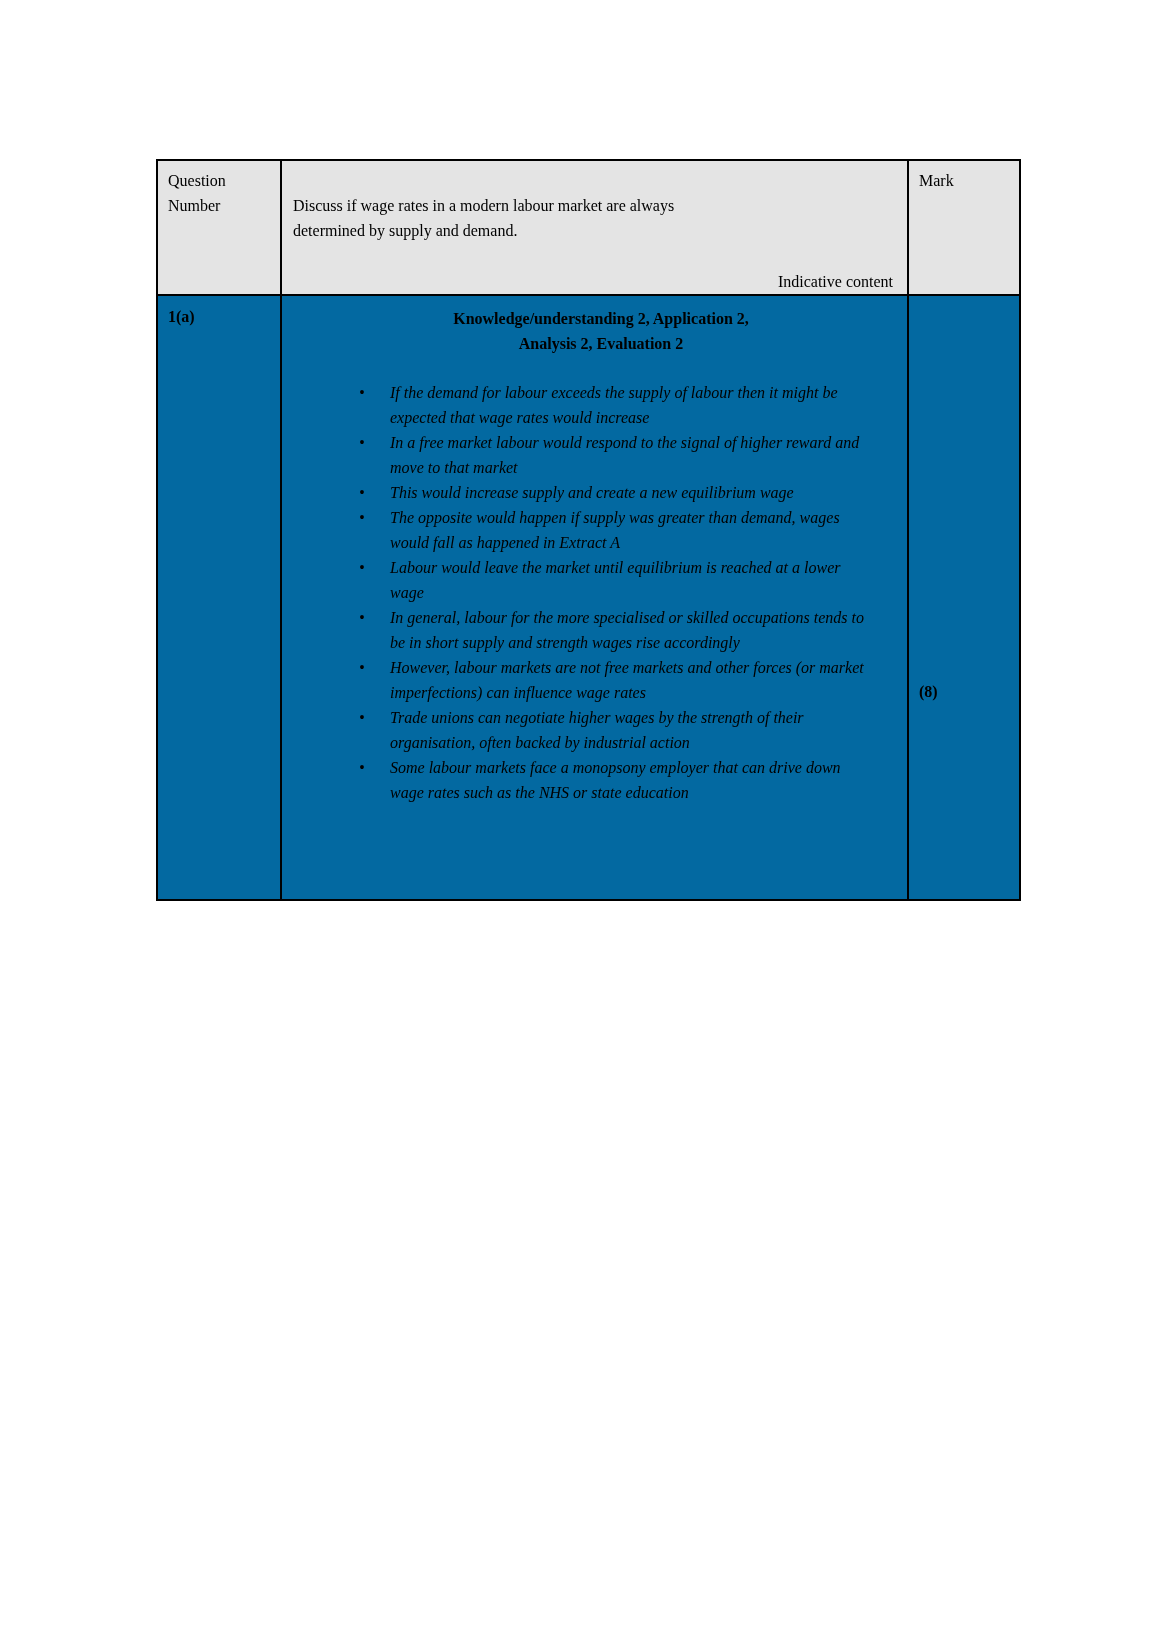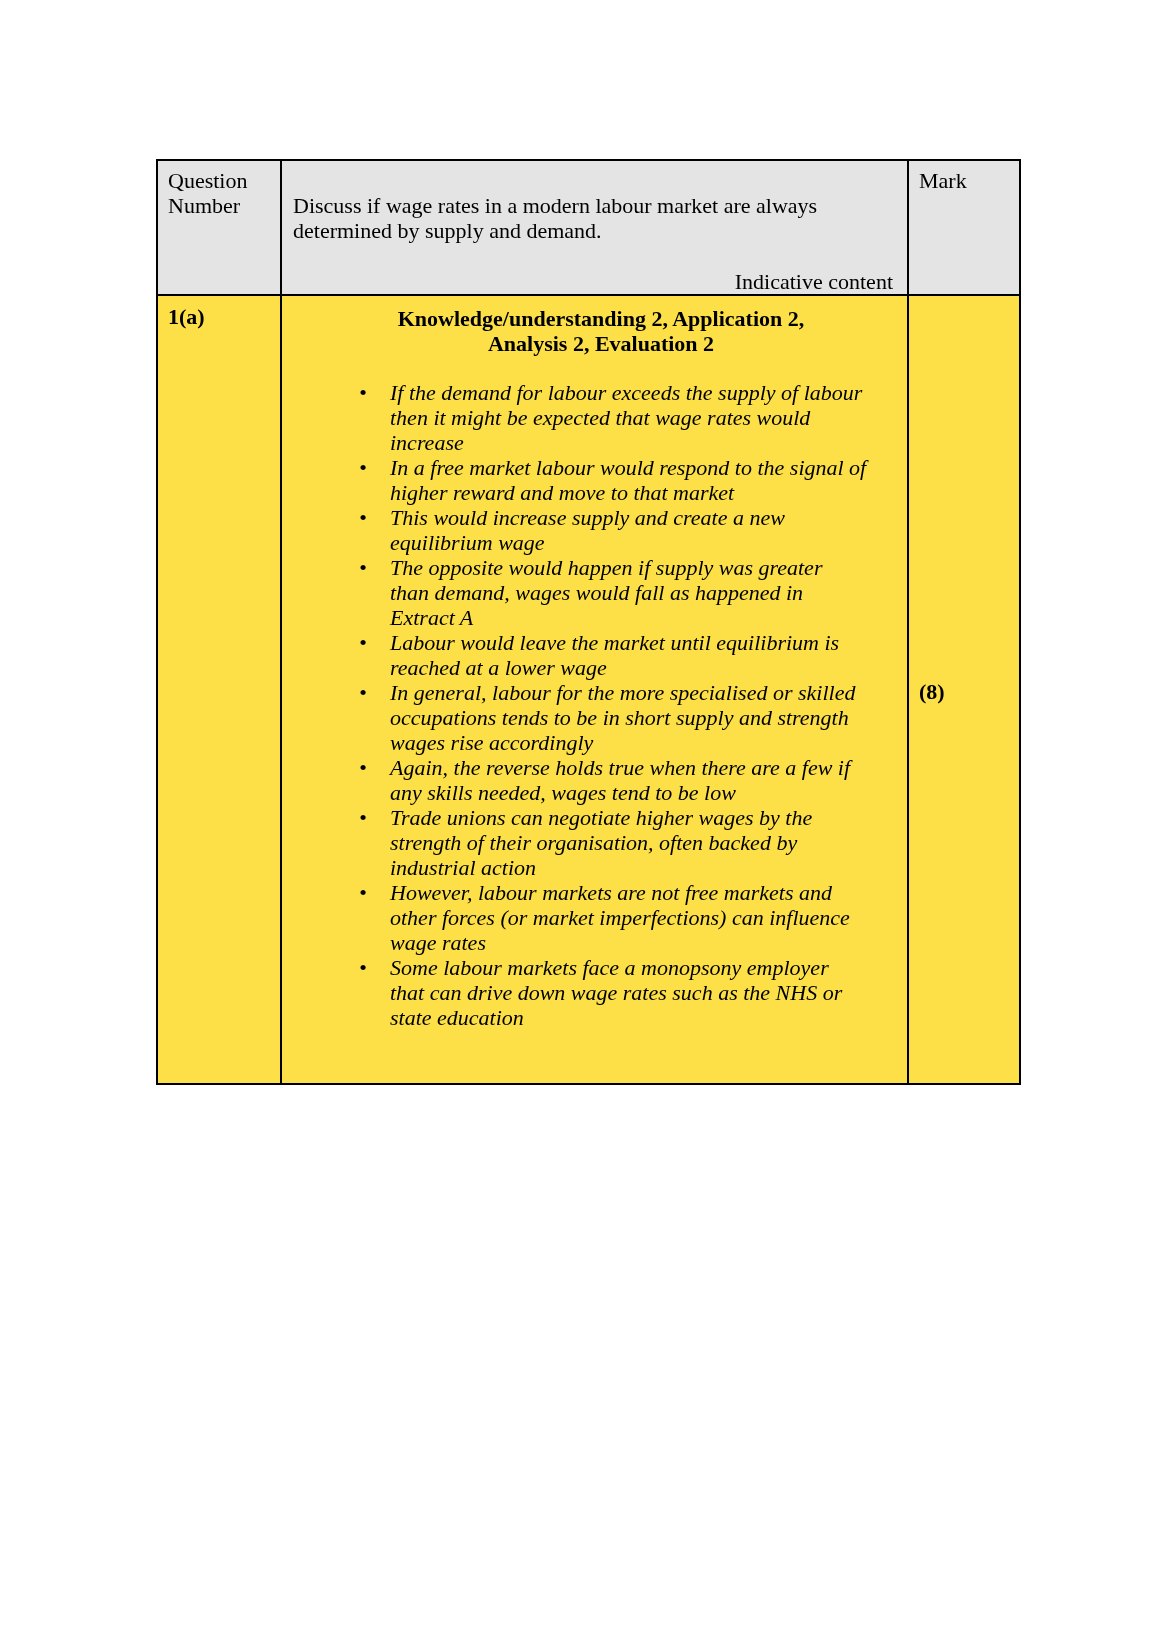--- a/index.html
+++ b/index.html
@@ -16,25 +16,25 @@
     position: absolute;
     left: 156px; top: 159px;
     display: grid;
     grid-template-columns: 124px 627px 112px;
     border-top: 2px solid #000;
     border-left: 2px solid #000;
   }
   .cell {
     border-right: 2px solid #000;
     border-bottom: 2px solid #000;
-    font-size: 22px;
+    font-size: 16px;
     line-height: 25px;
   }
   .hdr { background: #e4e4e4; height: 135px; }
-  .bodyrow { background: #fde047; height: 789px; }
+  .bodyrow { background: #0369a1; height: 605px; }
 
   .qnum-hdr { padding: 7px 8px 0 10px; white-space: pre-line; }
   .q-hdr { padding: 32px 14px 0 11px; }
   .q-text { white-space: pre-line; }
   .indicative { margin-top: 26px; text-align: right; }
   .mark-hdr { padding: 7px 8px 0 10px; }
 
   .qnum-cell { padding: 8px 8px 0 10px; font-weight: bold; }
   .answer-cell { padding: 8px 14px 0 27px; }
   .skills-heading {
@@ -84,23 +84,22 @@
     <div class="cell bodyrow answer-cell">
       <div class="skills-heading">Knowledge/understanding 2, Application 2,
 Analysis 2, Evaluation 2</div>
       <ul class="points">
         <li>If the demand for labour exceeds the supply of labour then it might be expected that wage rates would increase</li>
         <li>In a free market labour would respond to the signal of higher reward and move to that market</li>
         <li>This would increase supply and create a new equilibrium wage</li>
         <li>The opposite would happen if supply was greater than demand, wages would fall as happened in  Extract A</li>
         <li>Labour would leave the market until equilibrium is reached at a lower wage</li>
         <li>In general, labour for the more specialised or skilled occupations tends to be in short supply and strength wages rise accordingly</li>
-        <li>Again, the reverse holds true when there are a few if any skills needed, wages tend to be low</li>
+        <li>However, labour markets are not free markets and other forces (or market imperfections) can influence wage rates</li>
         <li>Trade unions can negotiate higher wages by the strength of their organisation, often backed by industrial action</li>
-        <li>However, labour markets are not free markets and other forces (or market imperfections) can influence wage rates</li>
         <li>Some labour markets face a monopsony employer that can drive down wage rates such as the NHS or state education</li>
       </ul>
     </div>
 
     <div class="cell bodyrow mark-cell">
       <span>(8)</span>
     </div>
 
   </div>
 </div>

